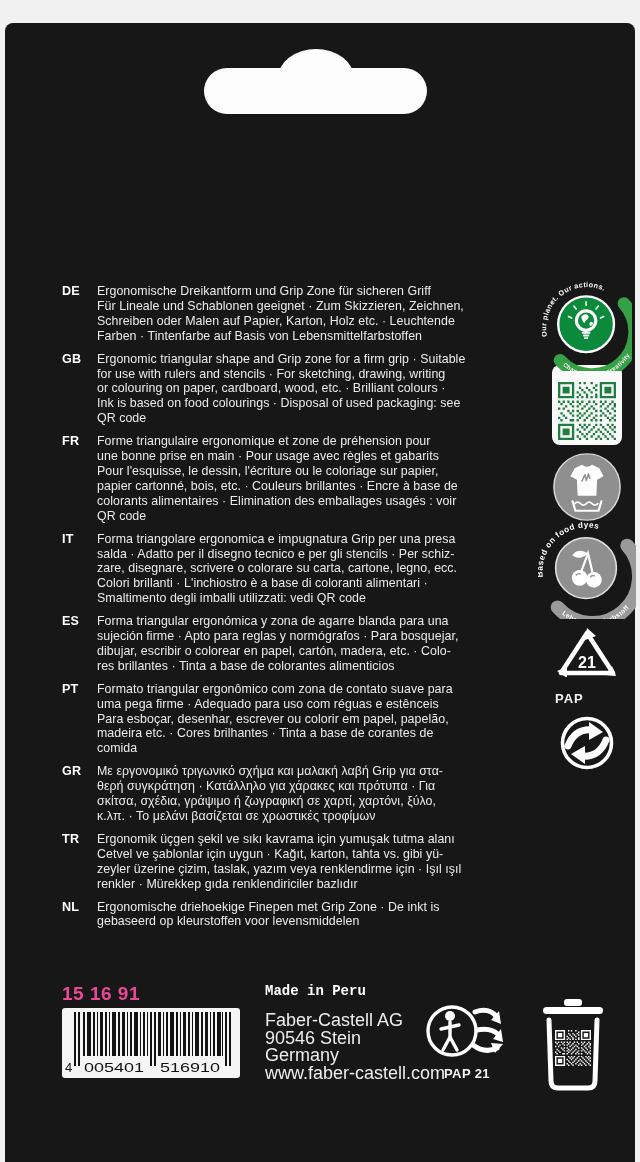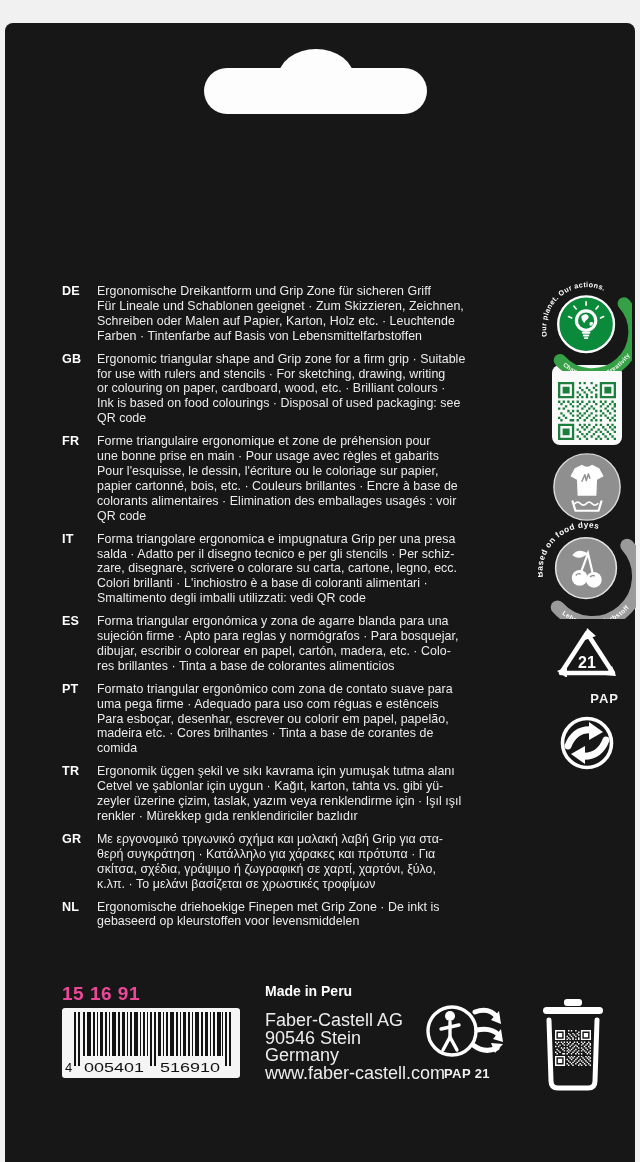--- a/index.html
+++ b/index.html
@@ -21,29 +21,29 @@
   .lang-code { font-weight:bold; font-size:12.6px; line-height:14.9px; color:#ffffff; letter-spacing:.2px; }
   .lang-text { font-size:12.4px; line-height:14.9px; color:#ebebeb; white-space:pre-line; letter-spacing:.05px; }
 
   
   .rail { position:absolute; left:533px; top:258px; width:98px; display:flex; flex-direction:column; align-items:center; }
   .qr-tag { margin-top:-6px; width:70px; height:80px; background:#fafafa; border-radius:8px;
             display:flex; justify-content:center; align-items:flex-end; padding-bottom:5px; position:relative; z-index:0; }
   .badge-planet { position:relative; z-index:1; }
   .icon-tshirt { margin-top:6px; }
   .badge-cherry { margin-top:-2px; }
-  .icon-pap { margin-top:8px; display:flex; flex-direction:column; align-items:flex-end; }
+  .icon-pap { margin-top:8px; display:flex; flex-direction:column; align-items:flex-start; }
   .pap-label { color:#f2f2f2; font-size:13px; font-weight:600; letter-spacing:1px; margin-top:14px; }
   .icon-greendot { margin-top:9px; }
 
   
   .itemnum { position:absolute; left:57px; top:960px; color:#ec4899; font-weight:bold; font-size:19px; letter-spacing:.5px; }
   .barcode-box { position:absolute; left:57px; top:985px; width:178px; height:70px; background:#f5f5f5; border-radius:3px; }
   .madein-col { position:absolute; left:260px; top:960px; color:#ededed; }
-  .made-in { font-weight:bold; font-size:14px; color:#ffffff; margin-bottom:13px; }
+  .made-in { font-weight:bold; font-size:14px; color:#ffffff; margin-bottom:13px;font-family:Liberation Mono, monospace; }
   .addr-line { font-size:18px; line-height:17.5px; }
   .triman-wrap { position:absolute; left:420px; top:976px; width:84px; display:flex; flex-direction:column; align-items:center;justify-content:flex-end; }
   .triman-label { color:#f2f2f2; font-size:13px; font-weight:600; margin-top:1px; letter-spacing:.4px; }
   .bin-wrap { position:absolute; left:521px; top:974px; }
 
   svg text { font-family:"Liberation Sans", sans-serif; }
 </style>
 </head>
 <body>
 
@@ -103,32 +103,32 @@
       </div>
       <div class="lang-row">
         <div class="lang-code">PT</div>
         <div class="lang-text">Formato triangular ergonômico com zona de contato suave para
 uma pega firme · Adequado para uso com réguas e estênceis
 Para esboçar, desenhar, escrever ou colorir em papel, papelão,
 madeira etc. · Cores brilhantes · Tinta a base de corantes de
 comida</div>
       </div>
       <div class="lang-row">
+        <div class="lang-code">GR</div>
+        <div class="lang-text">Με εργονομικό τριγωνικό σχήμα και μαλακή λαβή Grip για στα-
+θερή συγκράτηση · Κατάλληλο για χάρακες και πρότυπα · Για
+σκίτσα, σχέδια, γράψιμο ή ζωγραφική σε χαρτί, χαρτόνι, ξύλο,
+κ.λπ. · Το μελάνι βασίζεται σε χρωστικές τροφίμων</div>
+      </div>
+      <div class="lang-row">
         <div class="lang-code">TR</div>
         <div class="lang-text">Ergonomik üçgen şekil ve sıkı kavrama için yumuşak tutma alanı
 Cetvel ve şablonlar için uygun · Kağıt, karton, tahta vs. gibi yü-
 zeyler üzerine çizim, taslak, yazım veya renklendirme için · Işıl ışıl
 renkler · Mürekkep gıda renklendiriciler bazlıdır</div>
-      </div>
-      <div class="lang-row">
-        <div class="lang-code">GR</div>
-        <div class="lang-text">Με εργονομικό τριγωνικό σχήμα και μαλακή λαβή Grip για στα-
-θερή συγκράτηση · Κατάλληλο για χάρακες και πρότυπα · Για
-σκίτσα, σχέδια, γράψιμο ή ζωγραφική σε χαρτί, χαρτόνι, ξύλο,
-κ.λπ. · Το μελάνι βασίζεται σε χρωστικές τροφίμων</div>
       </div>
       <div class="lang-row">
         <div class="lang-code">NL</div>
         <div class="lang-text">Ergonomische driehoekige Finepen met Grip Zone · De inkt is
 gebaseerd op kleurstoffen voor levensmiddelen</div>
       </div>
     </div>
 
     <div class="rail">
 

